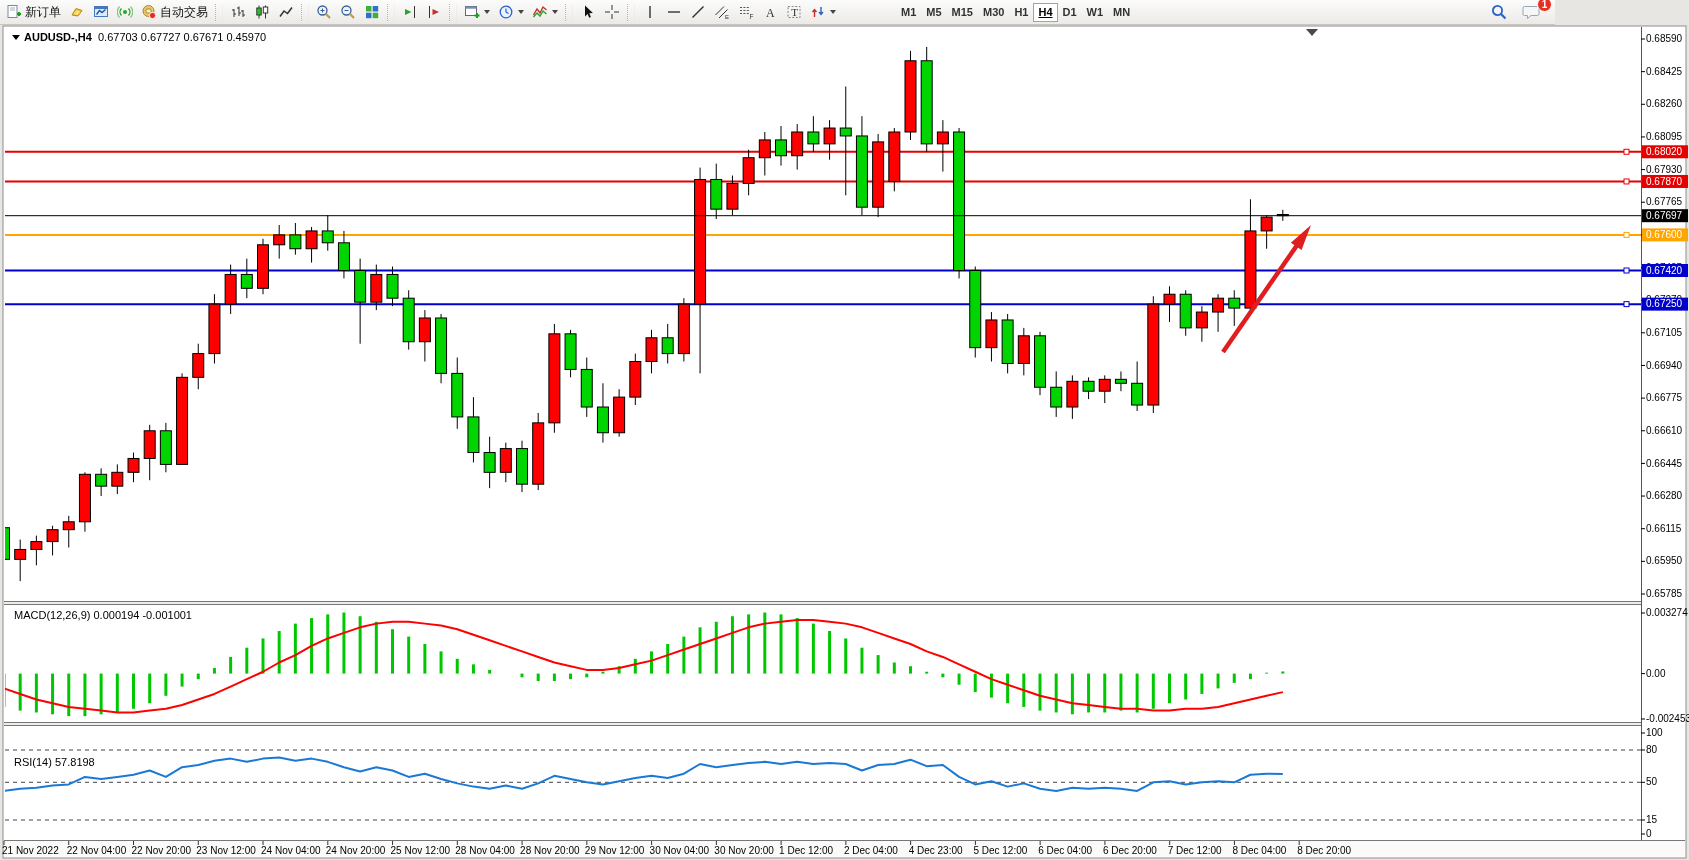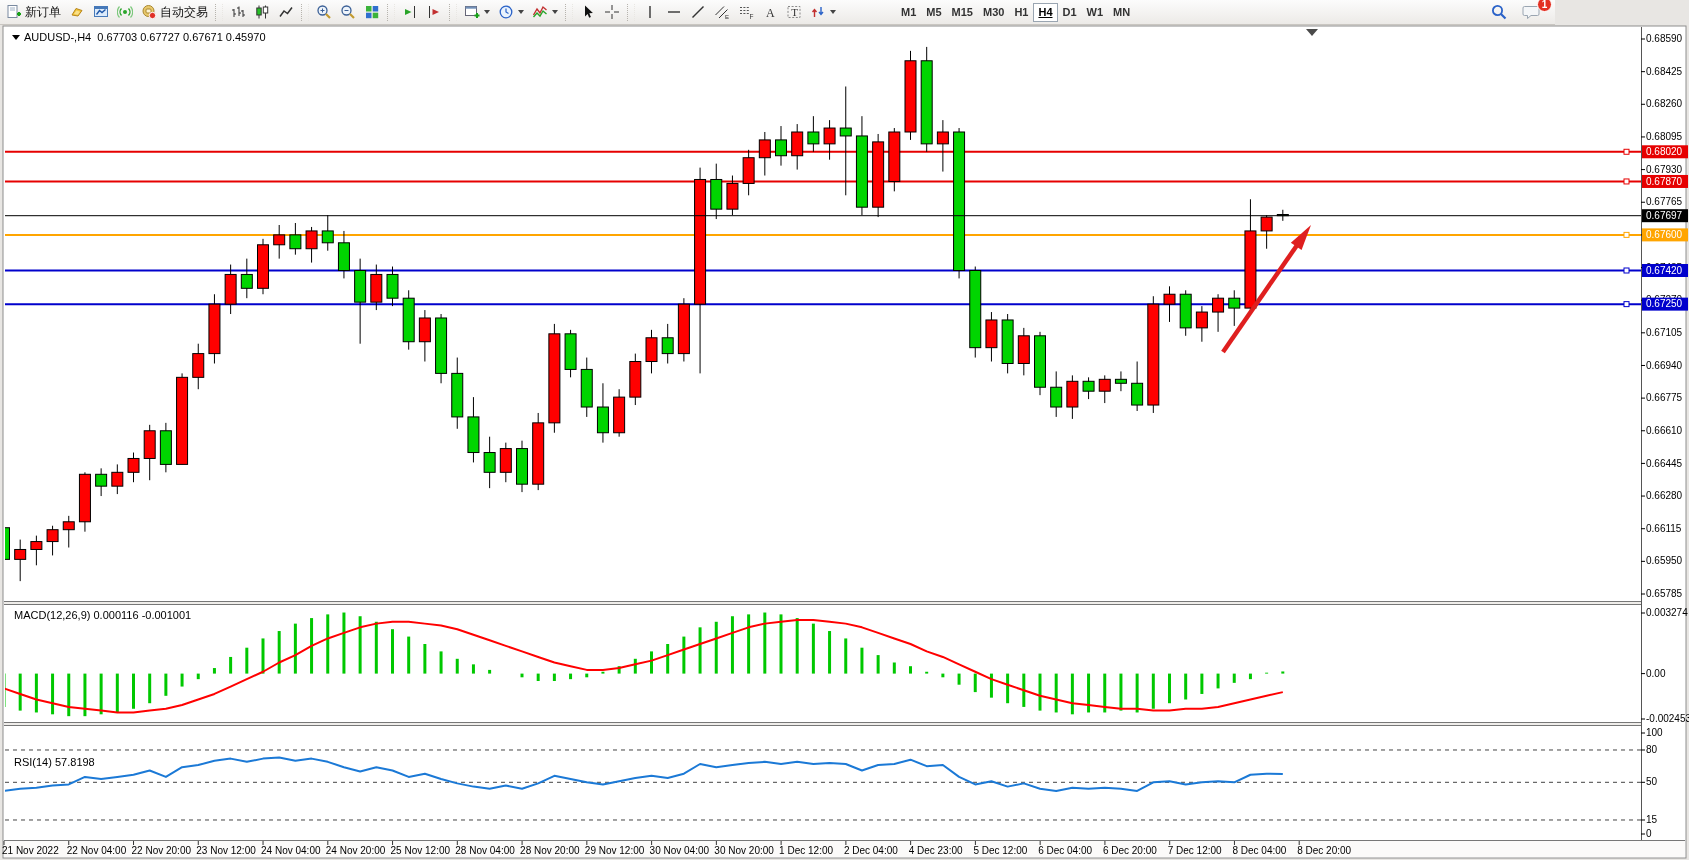--- a/index.html
+++ b/index.html
@@ -17,21 +17,21 @@
   .tf.active{background:#fff;border:1px solid #9aa5b1;color:#000;text-decoration:underline;}
   .tb-right{margin-left:auto;display:flex;align-items:center;gap:6px;padding-right:8px;}
   .badge{position:absolute;top:-5px;right:-7px;background:#e33022;color:#fff;border-radius:8px;min-width:13px;height:13px;
          font-size:10px;font-weight:bold;text-align:center;line-height:13px;border:1px solid #fff;}
   .chat-wrap{position:relative;}
   #stage{position:absolute;left:0;top:25px;width:1689px;height:835px;}
   #cv{position:absolute;left:0;top:0;}
   .overlay{position:absolute;font-size:11px;color:#000;z-index:3;white-space:nowrap;}
   .tri-down{display:inline-block;width:0;height:0;border-left:4px solid transparent;border-right:4px solid transparent;
             border-top:5px solid #000;margin-right:4px;vertical-align:1px;}
-  .sym{font-weight:normal;}
+  .sym{font-weight:bold;}
 </style>
 </head>
 <body>
 
 <div class="toolbar">
   <button class="tb">
     <svg width="16" height="16" viewBox="0 0 16 16">
       <rect x="2" y="1.5" width="9" height="12" fill="#fff" stroke="#7a8aa0"></rect>
       <line x1="4" y1="4" x2="9" y2="4" stroke="#9fb0c4"></line>
         <line x1="4" y1="6" x2="9" y2="6" stroke="#9fb0c4"></line>
@@ -645,18 +645,18 @@
         <line x1="1299.2" y1="841" x2="1299.2" y2="845" stroke="#333"></line>
         <text x="1297.2" y="851.5" font-size="10" font-family="Liberation Sans,sans-serif" fill="#000" dominant-baseline="middle" text-anchor="start">8 Dec 20:00</text>
       </g>
       <polygon points="1306,29 1318,29 1312,36" fill="#4a4a4a"></polygon>
     </svg>
 
   <div class="overlay" style="left:12px;top:6px;">
     <i class="tri-down"></i><span class="sym">AUDUSD-,H4</span>&nbsp;&nbsp;<span>0.67703 0.67727 0.67671 0.45970</span>
   </div>
   <div class="overlay" style="left:14px;top:584px;">
-    <span>MACD(12,26,9)</span>&nbsp;<span>0.000116</span>&nbsp;<span>-0.001001</span>
+    <span>MACD(12,26,9)</span>&nbsp;<span>0.000194</span>&nbsp;<span>-0.001001</span>
   </div>
   <div class="overlay" style="left:14px;top:705px;margin-top:26px;">
     <span>RSI(14)</span>&nbsp;<span>57.8198</span>
   </div>
 </div>
 
 </body></html>

